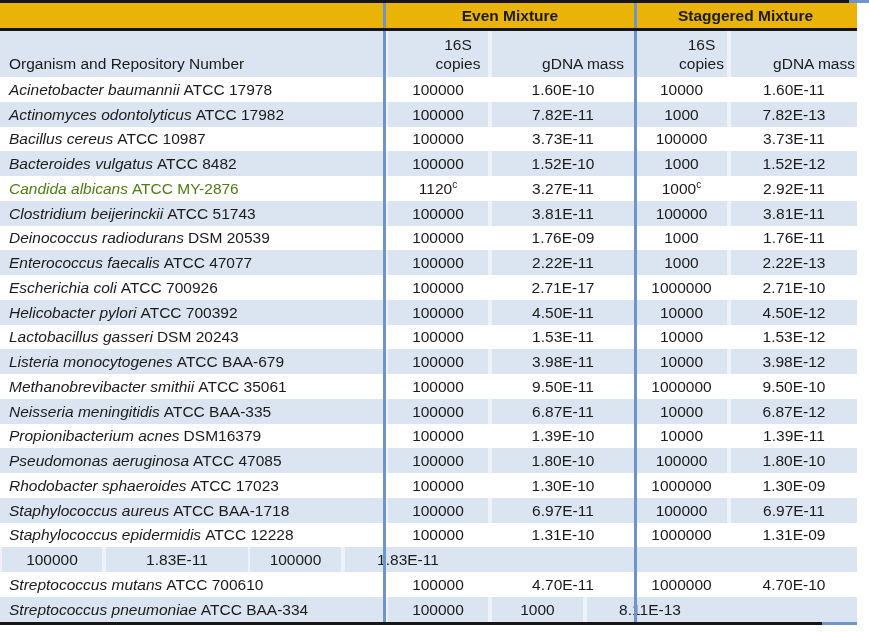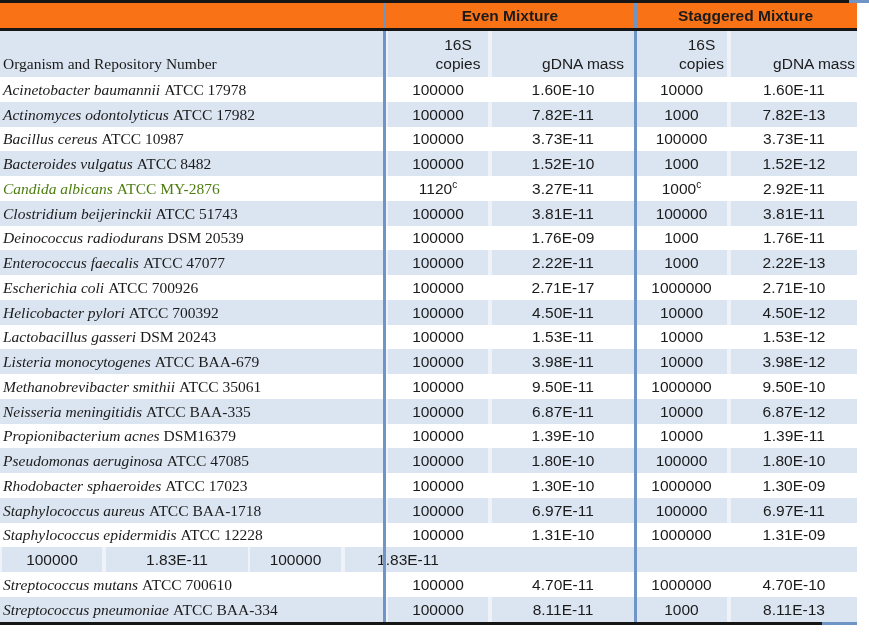--- a/index.html
+++ b/index.html
@@ -59,21 +59,21 @@
   .vline.v2 { left: 634px; }
 
   
   .row {
     display: flex;
     width: 857px;
     position: relative;
     z-index: 1;
   }
 
-  .ghead-row { height: 25px; align-items: center; background: #f97316; }
+  .ghead-row { height: 25px; align-items: center; background: #eab308; }
   .ghead-cell {
     font-weight: bold;
     font-size: 15.5px;
     text-align: center;
   }
   .gc-blank { width: 386px; }
   .gc-even  { width: 248px; }
   .gc-stag  { width: 223px; }
 
   .colhead-row { height: 46px; background: #dbe5f1; }
@@ -82,23 +82,22 @@
   .cell {
     display: flex;
     flex-direction: column;
     justify-content: flex-end;
     font-size: 15.5px;
     line-height: 19px;
   }
   .cell.num { text-align: center; align-items: center; }
   .cell.org {
     text-align: left;
-    padding-left: 3px;
+    padding-left: 9px;
     align-items: flex-start;
-    font-family: Liberation Serif, serif;
   }
 
   .w-org { width: 386px; }
   .w-ec  { width: 104px; }
   .w-eg  { width: 144px; }
   .w-sc  { width: 95px;  }
   .w-sg  { width: 128px; }
 
   
   .gap-r { border-right: 2px solid rgba(255,255,255,0.55); }
@@ -573,23 +572,20 @@
 
   <div class="tr">
     <div class="cell org w-org gap-r">
       <span class="numline">
         <span class="name-it">Streptococcus pneumoniae</span><span class="name-rest">ATCC BAA-334</span>
       </span>
     </div>
     <div class="cell num w-ec gap-l gap-r">
       <span class="numline"><span>100000</span><sup class="c"></sup></span>
     </div>
-    <div class="cell num w-eg gap-l">
-      <span>8.11E-11</span>
-    </div>
     <div class="cell num w-sc gap-l gap-r">
       <span class="numline"><span>1000</span><sup class="c"></sup></span>
     </div>
     <div class="cell num w-sg gap-l">
       <span>8.11E-13</span>
     </div>
   </div>
 </div>
 
   <div class="hborder bottom"></div>

